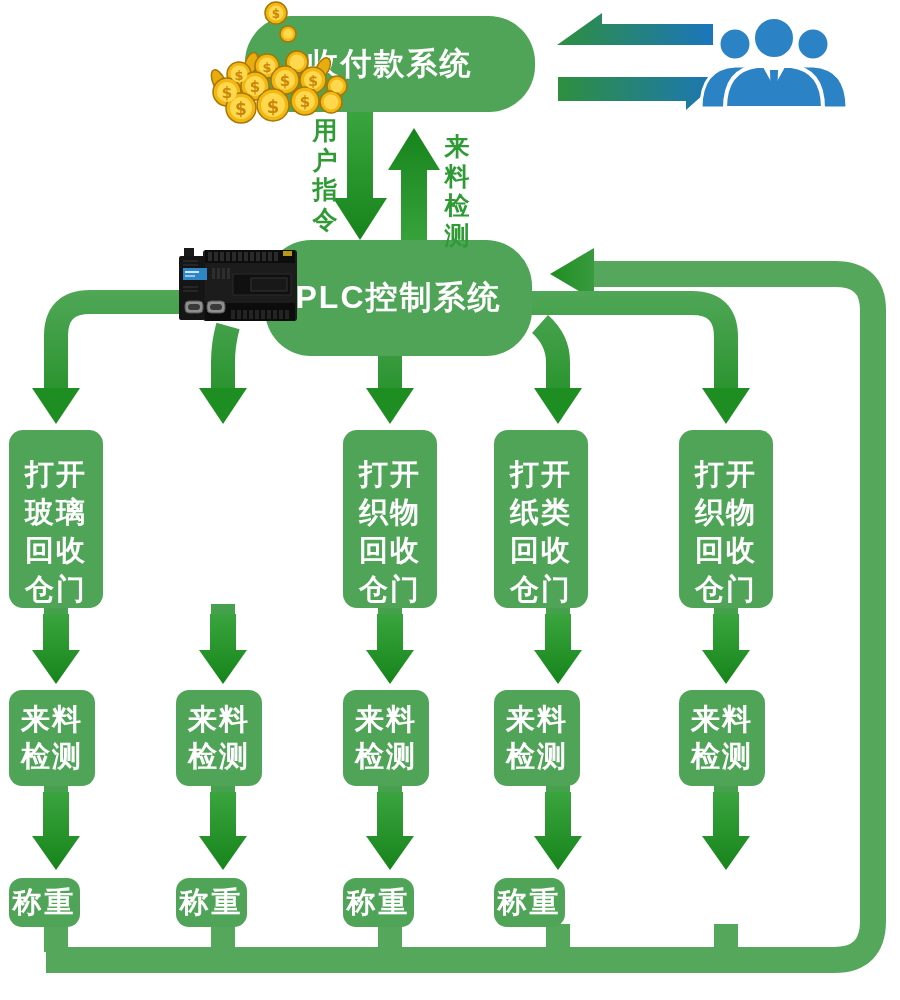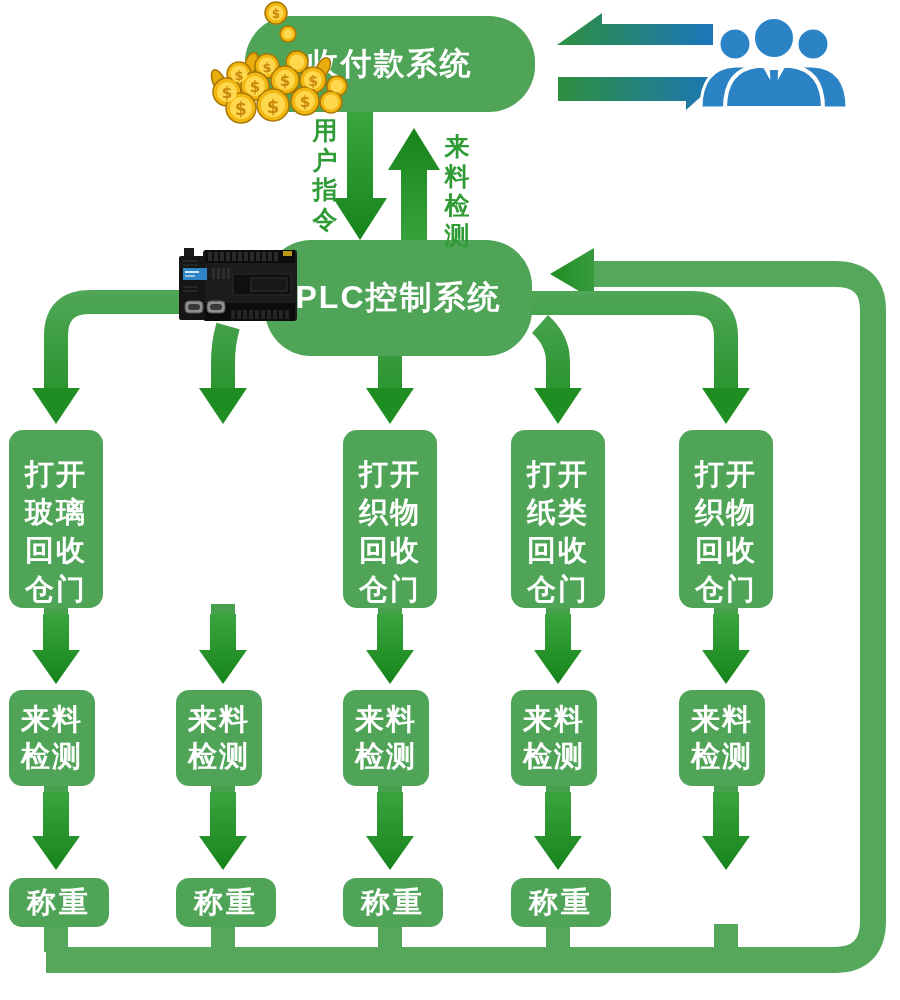--- a/index.html
+++ b/index.html
@@ -15,22 +15,22 @@
     display:flex;align-items:center;justify-content:center;text-align:center;
     z-index:2;
   }
   .pill{border-radius:46px;font-size:31px;letter-spacing:2px;}
   #payment-box{left:245px;top:16px;width:290px;height:96px;}
   #plc-box{left:265px;top:240px;width:267px;height:116px;font-size:32px;}
   .door{top:430px;width:94px;height:178px;border-radius:14px;font-size:29px;letter-spacing:2px;align-items:flex-end;}
   .door .wrap{width:66px;line-height:1.32;word-break:break-all;}
   .detect{top:690px;width:86px;height:96px;border-radius:13px;font-size:29px;letter-spacing:2px;}
   .detect .wrap{width:66px;line-height:1.28;word-break:break-all;}
-  .measure{top:878px;width:100px;height:49px;border-radius:13px;font-size:29px;letter-spacing:3px;}
-  .c1{left:9px}.c2{left:176px}.c3{left:343px}.c4{left:511px}.c5{left:679px}
+  .measure{top:878px;width:71px;height:49px;border-radius:13px;font-size:29px;letter-spacing:3px;}
+  .c1{left:9px}.c2{left:176px}.c3{left:343px}.c4{left:494px}.c5{left:679px}
   
   .vlabel{
     position:absolute;color:#2F9B35;font-size:25px;line-height:1.18;
     width:1.2em;word-break:break-all;text-align:center;z-index:2;
   }
   #label-user-command{left:310px;top:116px;}
   #label-detect-result{left:442px;top:132px;}
   
   .icon{position:absolute;z-index:3;}
   #coins-icon{left:205px;top:0;}

